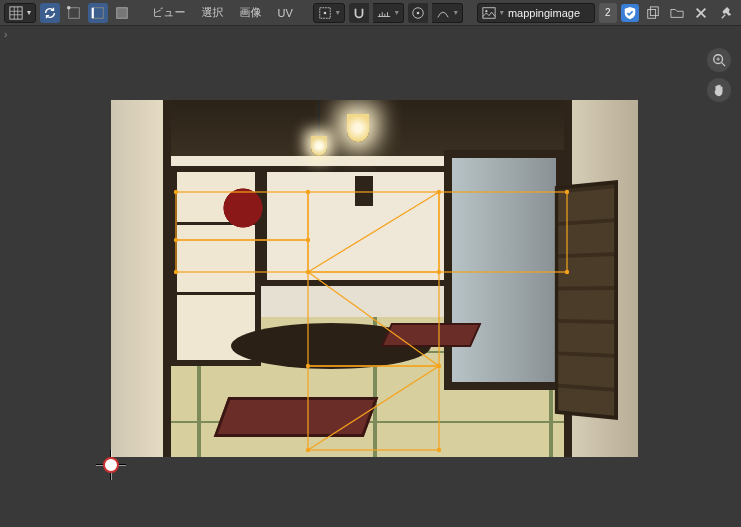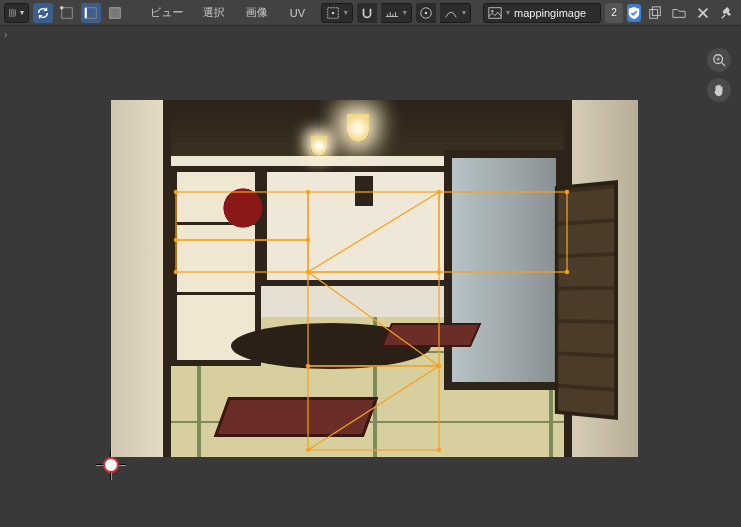--- a/index.html
+++ b/index.html
@@ -23,21 +23,21 @@
   }
   .tb-btn {
     display: flex; align-items: center; justify-content: center;
     height: 20px; min-width: 20px;
     border-radius: 3px;
     color: #ccc;
     cursor: pointer;
   }
   .tb-btn.active { background: #3b5e8e; color: #fff; }
   .tb-sep { width: 6px; }
-  .tb-text { padding: 0 6px; white-space: nowrap; margin-left: 12px; }
+  .tb-text { padding: 0 6px; white-space: nowrap; }
   .dropdown-field {
     display: flex; align-items: center;
     background: #2c2c2c;
     border: 1px solid #1a1a1a;
     border-radius: 3px;
     height: 20px;
     padding: 0 4px;
     gap: 4px;
   }
   .image-name { color: #eee; min-width: 86px; }

